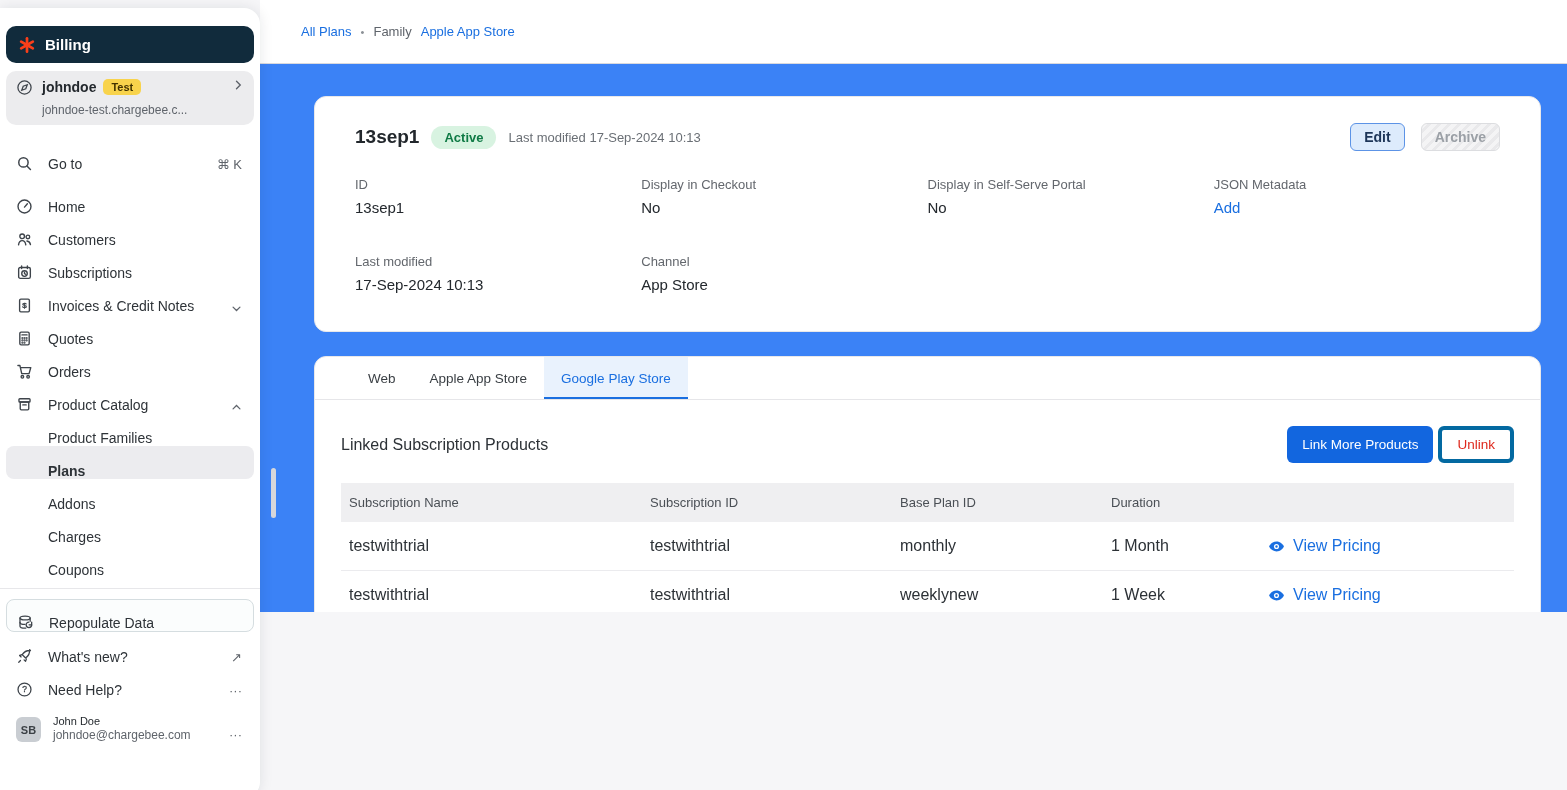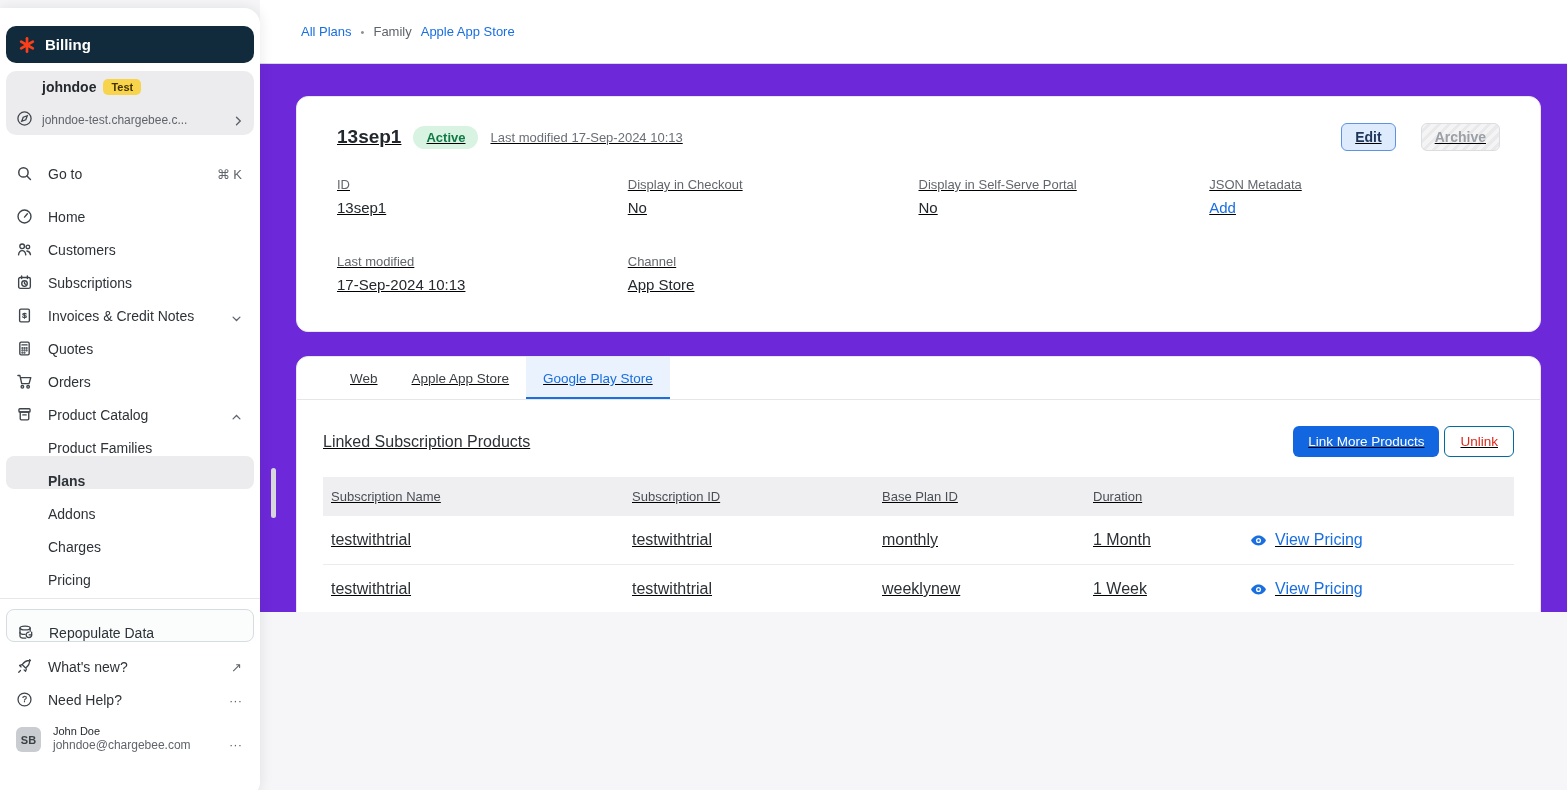--- a/index.html
+++ b/index.html
@@ -7,27 +7,27 @@
     font-family:"Liberation Sans","DejaVu Sans",sans-serif; background:#f6f6f8; }
   svg { display:block; }
 
   
   .sidebar { position:absolute; left:0; top:8px; width:260px; height:790px; background:#fff;
     border-radius:0 16px 16px 0; box-shadow:0 0 14px rgba(20,30,40,.10); z-index:10;
     padding:18px 6px 0 6px; }
   .brand { display:flex; align-items:center; gap:9px; background:#112b3c; border-radius:10px;
     height:37px; padding:0 12px; color:#fff; font-weight:700; font-size:15px; }
   .site-card { margin-top:8px; background:#ececee; border-radius:10px; padding:8px 10px;
-    display:flex; align-items:flex-end; gap:9px; }
+    display:flex; align-items:flex-start; gap:9px; }
   .site-main { flex:1; min-width:0; }
   .site-top { display:flex; align-items:center; gap:7px; }
   .site-name { font-weight:700; font-size:14px; color:#23282d; }
   .badge-test { background:#f8d34c; color:#423200; font-size:11px; font-weight:700;
     padding:2px 8px; border-radius:5px; }
-  .site-domain { font-size:12px; color:#5f646b; margin-top:18px; white-space:nowrap; overflow:hidden; }
+  .site-domain { font-size:12px; color:#5f646b; margin-top:8px; white-space:nowrap; overflow:hidden; }
   .chev { color:#5b6067; }
 
   .nav-row { display:flex; align-items:flex-end; height:33px; padding:0 12px 0 10px;
     font-size:14px; color:#2e3338; border-radius:8px; cursor:pointer; }
   .nav-row .nic { width:17px; height:17px; margin-right:15px; color:#3e444b; flex:none; }
   .nav-row .lbl { flex:1; }
   .nav-row .right { color:#5f646b; font-size:13px; }
   .goto { margin-top:14px; margin-bottom:10px; }
   .nav-sub { padding-left:42px; }
   .nav-sub.active { background:#ececef; font-weight:700; }
@@ -43,52 +43,52 @@
     background:#d7d7db; border-radius:3px; z-index:11; }
 
   
   .main { margin-left:260px; height:612px; display:flex; flex-direction:column; }
   .topbar { height:64px; background:#fff; border-bottom:1px solid #d9d9de; flex:none;
     display:flex; align-items:center; padding-left:41px; }
   .crumbs { display:flex; align-items:center; gap:9px; font-size:13px; }
   .crumb-link { color:#1a6fe0; cursor:pointer; }
   .crumb-sep { color:#8b9096; font-size:11px; }
   .crumb-muted { color:#5f646b; }
-  .content { flex:1; overflow:hidden; padding:32px 26px 0 36px; background:#6d28d9;text-decoration:underline; }
+  .content { flex:1; overflow:hidden; padding:32px 26px 0 54px; background:#3b82f6; }
   .card { background:#fff; border:1px solid #e8e8ea; border-radius:12px; margin-bottom:24px; }
 
   
   .plan-card { padding:26px 40px 38px; }
   .plan-head { display:flex; align-items:center; }
   .plan-title { font-size:19px; font-weight:700; color:#22272c; }
   .badge-active { margin-left:12px; background:#d8f3e1; color:#0f7a45; font-size:13px;
     font-weight:600; padding:4px 13px; border-radius:999px; }
   .plan-lastmod { margin-left:12px; font-size:13px; color:#6a6f75; }
-  .plan-actions { margin-left:auto; display:flex; gap:25px; }
+  .plan-actions { margin-left:auto; display:flex; gap:16px; }
   .btn-edit { background:#ddebfc; border:1px solid #5c93e6; color:#1d3558; font-weight:700;
     font-size:14px; padding:5px 13px; border-radius:6px; cursor:pointer; }
   .btn-archive { background:repeating-linear-gradient(135deg,#f4f4f5 0 4px,#e9e9eb 4px 7px);
     border:1px solid #dcdde0; color:#9ba0a6; font-weight:700; font-size:14px;
     padding:5px 13px; border-radius:6px; }
   .fields { display:grid; grid-template-columns:repeat(4,1fr); row-gap:38px; margin-top:26px; }
   .f-label { font-size:13px; color:#63676d; }
   .f-value { font-size:15px; color:#23282d; margin-top:7px; }
   .f-link { color:#1a6fe0; cursor:pointer; }
 
   
   .tabbar { display:flex; border-bottom:1px solid #e6e6e9; padding-left:36px; }
   .tab { padding:14px 17px 13px; font-size:13.5px; color:#3a3f44; cursor:pointer; }
   .tab.active { color:#1a6fe0; background:#e9f2fd; box-shadow:inset 0 -2px 0 #1a6fe0; }
   .lp-section { padding:22px 26px 26px; }
   .lp-head { display:flex; align-items:center; margin:4px 0 20px; }
   .lp-title { font-size:16px; color:#2d3237; font-weight:500; }
   .lp-btns { margin-left:auto; display:flex; gap:5px; }
   .btn-primary { background:#1266df; color:#fff; border:none; border-radius:6px;
     padding:8px 15px; font-size:13.5px; font-weight:500; cursor:pointer; }
-  .btn-danger { background:#fff; border:1px solid #0369a1; color:#de281c; border-radius:6px;
+  .btn-danger { background:#fff; border:4px solid #0369a1; color:#de281c; border-radius:6px;
     padding:7px 15px; font-size:13.5px; font-weight:500; cursor:pointer; }
   .lp-grid { display:grid; grid-template-columns:301px 250px 211px 157px 1fr; }
   .lp-th { background:#efeff1; color:#4a4f55; font-size:13px; padding:12px 8px; }
   .lp-td { padding:15px 8px; font-size:16px; color:#2c3136; border-bottom:1px solid #ebebee;
     display:flex; align-items:center; }
   .vp-link { display:flex; align-items:center; gap:8px; color:#1a6fe0; cursor:pointer; }
 
   
   .ev-card { padding:22px 40px 60px 37px; }
   .ev-title { font-size:15px; font-weight:700; color:#262b30; margin-left:12px; }
@@ -248,21 +248,21 @@
   <div class="nav-row nav-sub active">
     <span>Plans</span>
   </div>
   <div class="nav-row nav-sub">
     <span>Addons</span>
   </div>
   <div class="nav-row nav-sub">
     <span>Charges</span>
   </div>
   <div class="nav-row nav-sub">
-    <span>Pricing</span>
+    <span>Coupons</span>
   </div>
 
   <div class="side-div"></div>
 
   <div class="nav-row repopulate">
     <span class="nic">
       <svg width="17" height="17" viewBox="0 0 16 16" fill="none" stroke="currentColor" stroke-width="1.2" stroke-linecap="round">
           <ellipse cx="7.6" cy="3.8" rx="4.8" ry="1.8"></ellipse>
           <path d="M2.8 3.8v4.1c0 1 2.1 1.8 4.8 1.8"></path>
           <path d="M2.8 7.9v3.6c0 1 2.1 1.8 4.8 1.8h.6"></path>

